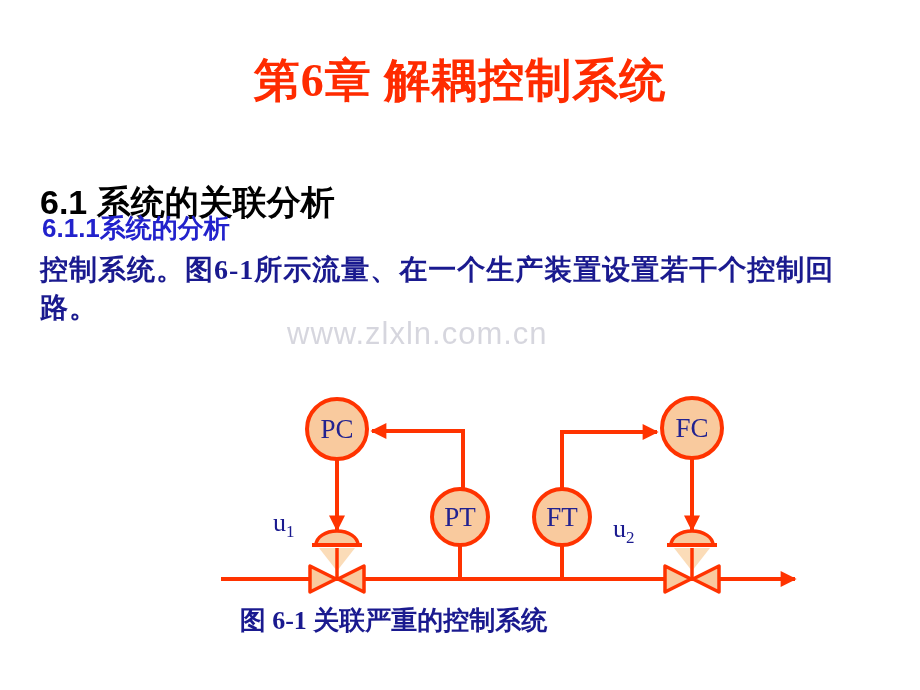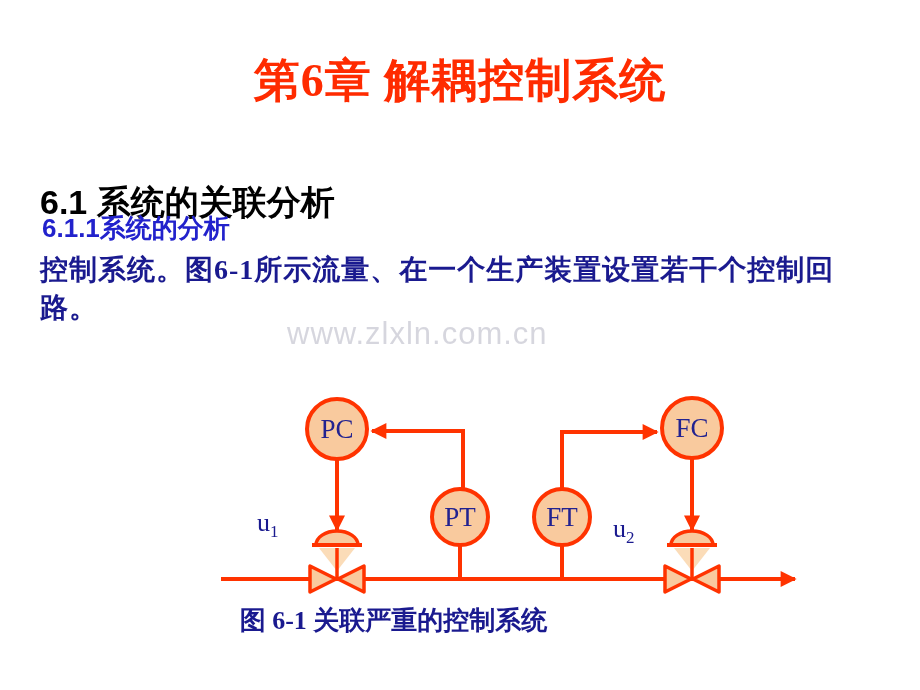--- a/index.html
+++ b/index.html
@@ -49,21 +49,21 @@
   }
   .dome{fill:var(--instrument_fill);stroke:var(--line);stroke-width:3.5;}
   .funnel{fill:var(--funnel_fill);stroke:none;}
   .bowtie{fill:var(--instrument_fill);stroke:var(--line);stroke-width:3.5;stroke-linejoin:round;}
   .arrow-fill{fill:var(--line);}
   .u-label{
     position:absolute;font-size:26px;color:var(--body_navy);z-index:2;
     font-family:"Liberation Serif", serif;
   }
   .u-label sub{font-size:17px;}
-  .u1{left:257px;top:508px;}
+  .u1{left:273px;top:508px;}
   .u2{left:613px;top:514px;text-align:center;}
 </style>
 </head>
 <body>
 
 <div class="slide-title">第6章 解耦控制系统</div>
 
 <div class="section-heading">6.1 系统的关联分析</div>
 
 <div class="subsection-heading">6.1.1系统的分析</div>

